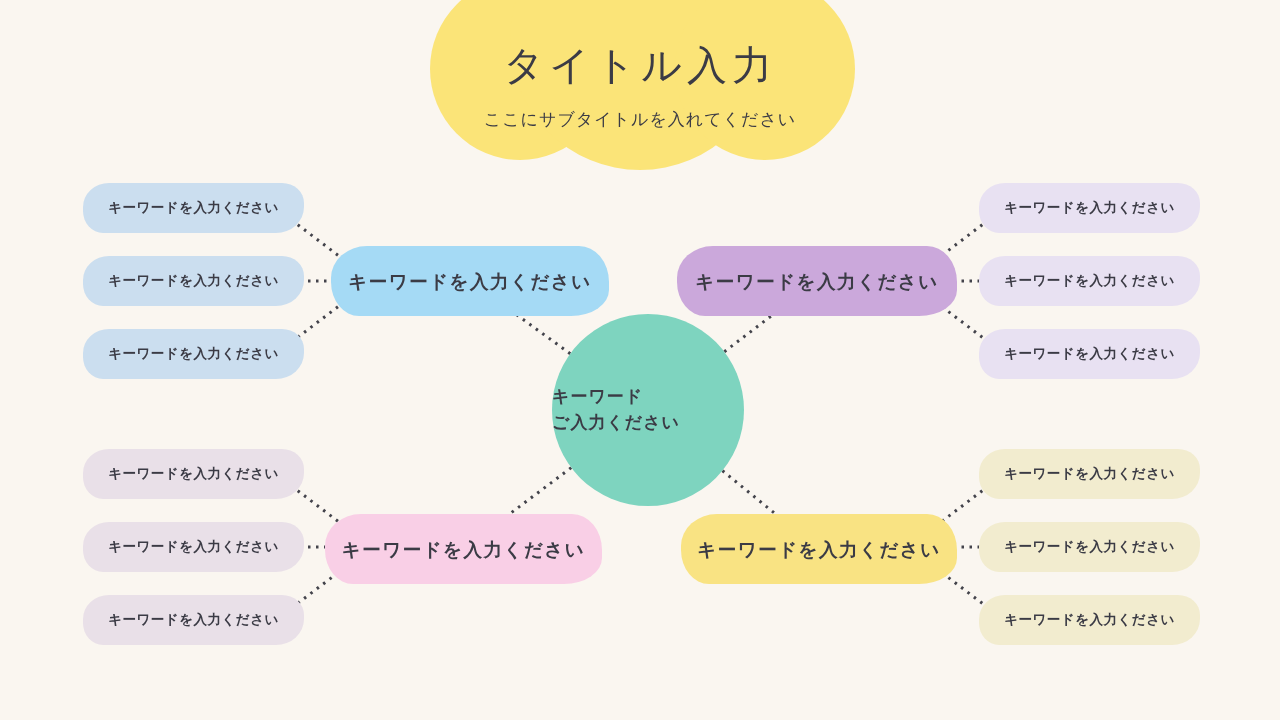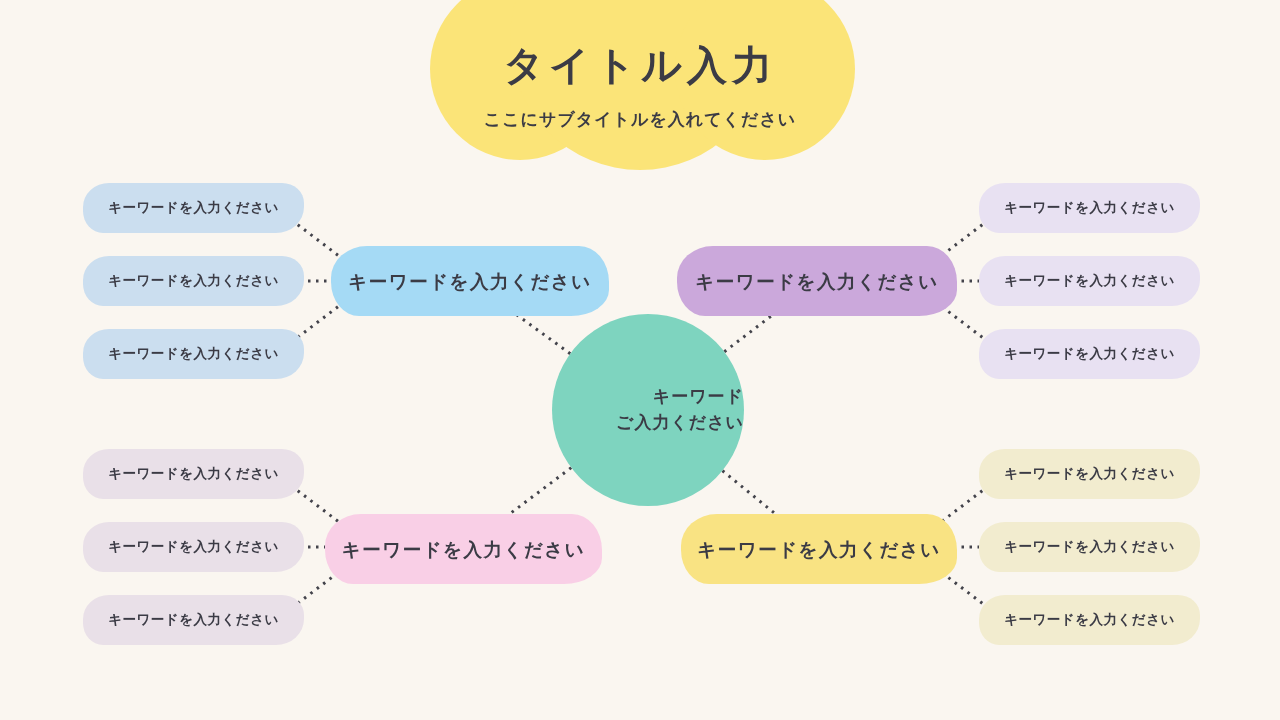--- a/index.html
+++ b/index.html
@@ -38,41 +38,41 @@
   .cloud-c2 { left: 510px; top: -92px;  width: 260px; height: 262px; }
   .cloud-c3 { left: 675px; top: -22px;  width: 180px; height: 182px; }
   .cloud-text {
     position: absolute;
     left: 440px; top: 38px;
     width: 400px;
     text-align: center;
   }
   .cloud-title {
     font-size: 40px;
-    font-weight: 700;
+    font-weight: 400;
     letter-spacing: 5px;
     color: #3b3b45;
   }
   .cloud-subtitle {
     margin-top: 15px;
     font-size: 17px;
-    font-weight: 700;
+    font-weight: 400;
     letter-spacing: 1px;
     color: #3b3b45;
   }
   
   .center-node {
     position: absolute;
     left: 552px; top: 314px;
     width: 192px; height: 192px;
     background: #7ed4bf;
     border-radius: 50%;
     display: flex;
     flex-direction: column;
-    align-items: flex-end;
+    align-items: flex-start;
     justify-content: center;
     text-align: center;
     font-size: 17px;
     font-weight: 700;
     line-height: 1.55;
     letter-spacing: 1px;
   }
   
   .main-blob {
     position: absolute;

